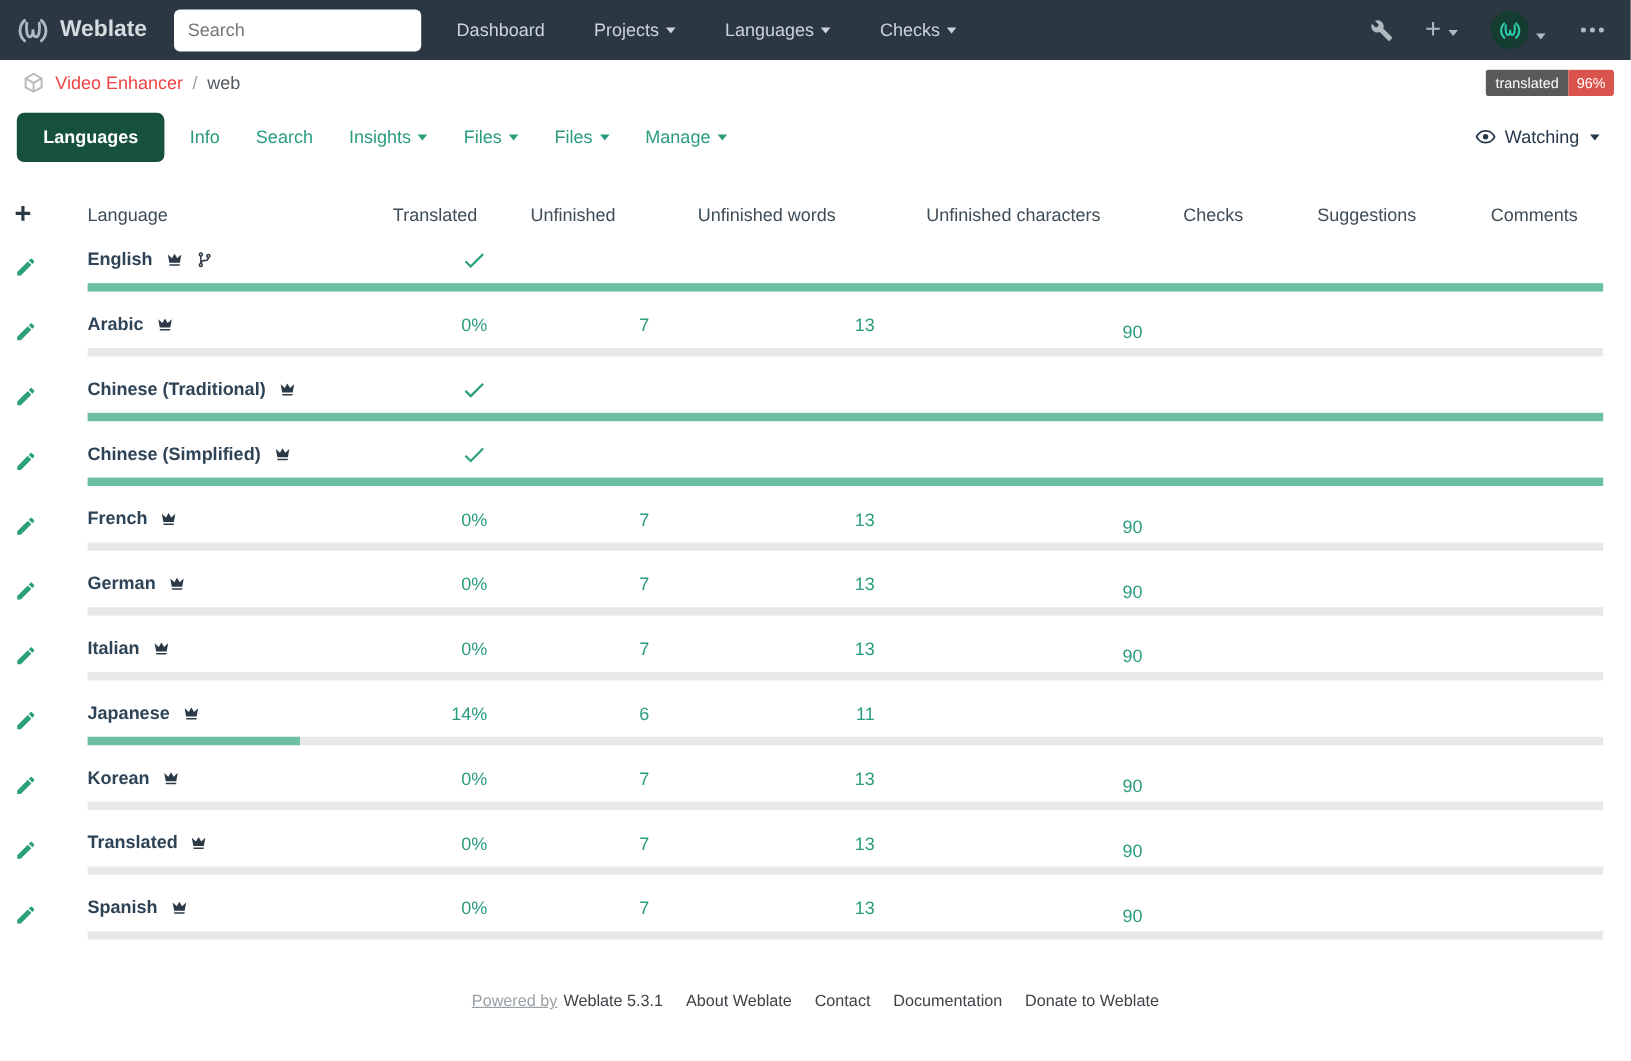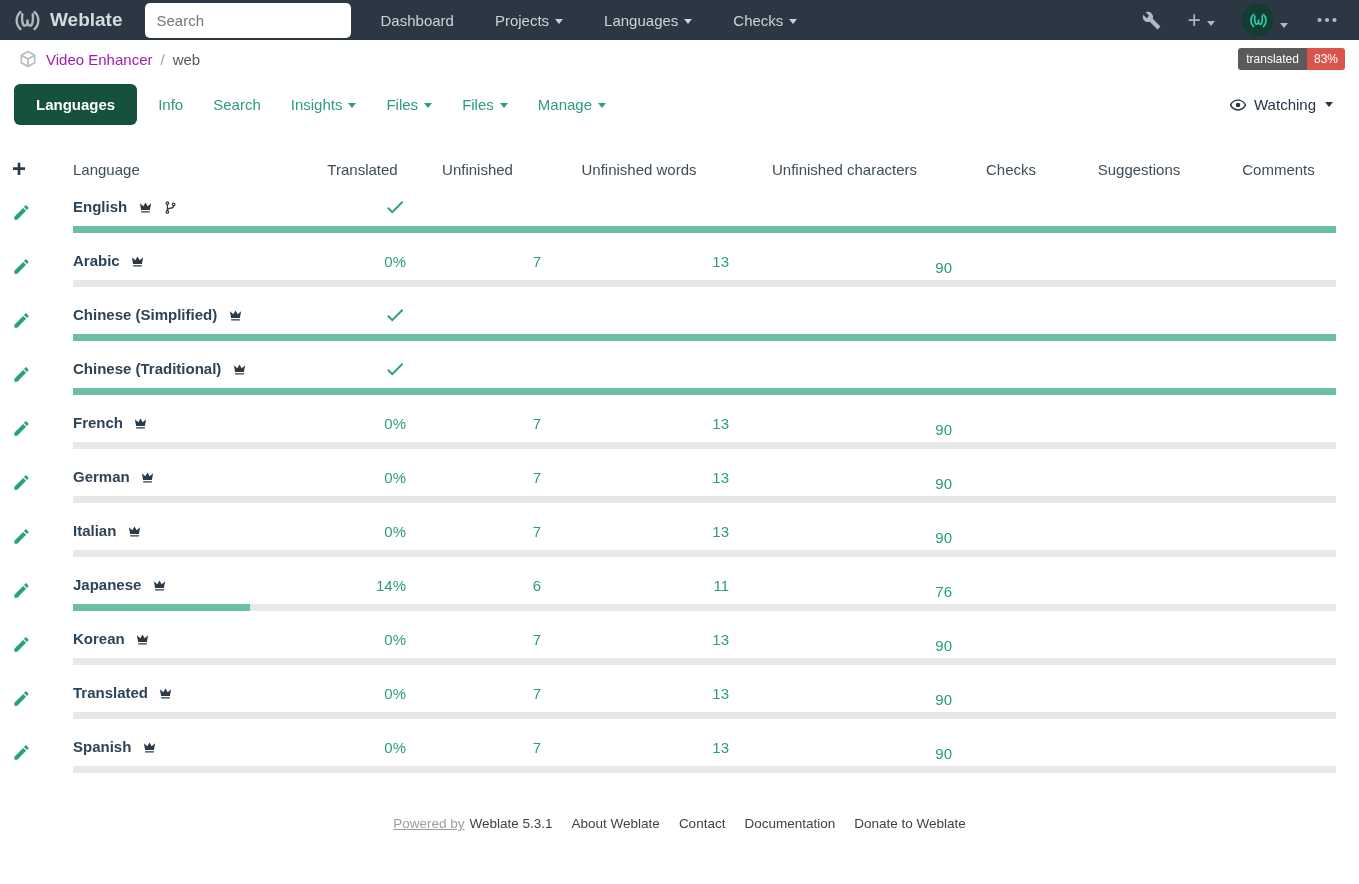--- a/index.html
+++ b/index.html
@@ -13,42 +13,42 @@
   *{box-sizing:border-box;margin:0;padding:0;}
   html,body{width:1359px;height:884px;overflow:hidden;background:#fff;
     font-family:"Liberation Sans",sans-serif;}
   a{text-decoration:none;cursor:pointer;}
   .caret{display:inline-block;width:0;height:0;border-left:4px solid transparent;
     border-right:4px solid transparent;border-top:5px solid currentColor;
     margin-left:6px;vertical-align:2px;}
   svg{display:inline-block;vertical-align:middle;}
 
   
-  .navbar{height:40px;background:var(--navbar-bg);display:flex;align-items:center;
+  .navbar{height:50px;background:var(--navbar-bg);display:flex;align-items:center;
     padding:0 20px 0 14px;}
   .brand{display:flex;align-items:center;gap:9px;color:var(--brand-text);
     font-size:19px;font-weight:bold;}
   .brand svg{color:var(--icon-muted);}
   .search-box{margin-left:22px;width:206px;height:35px;border:none;border-radius:5px;
     padding:0 12px;font-size:15px;font-family:"Liberation Sans",sans-serif;color:#333;outline:none;}
   .search-box::placeholder{color:#757575;}
   .nav-links{display:flex;margin-left:30px;gap:41px;}
   .nav-links a{color:var(--navbar-text);font-size:15px;}
   .nav-right{margin-left:auto;display:flex;align-items:center;gap:27px;}
   .nav-right .plus{color:var(--icon-muted);font-size:23px;font-weight:300;line-height:1;}
   .avatar{width:32px;height:32px;border-radius:50%;background:#143c31;display:inline-flex;
     align-items:center;justify-content:center;}
   .avatar svg{color:#2eccaa;}
   .nav-right .caret{color:var(--icon-muted);}
 
   
   .breadcrumb-bar{height:38px;display:flex;align-items:center;padding:0 14px 0 18px;}
   .breadcrumb{display:flex;align-items:center;gap:8px;font-size:15px;}
   .breadcrumb .pkg{color:#b6bcbf;}
-  .crumb-project{color:#a21caf;}
+  .crumb-project{color:#ef4444;}
   .crumb-sep{color:#9aa0a4;}
   .crumb-component{color:#54595e;}
   .badge{margin-left:auto;display:inline-flex;font-size:12px;color:#fff;
     border-radius:3px;overflow:hidden;}
   .badge .b-label{background:var(--badge-label-bg);padding:4px 8px;}
   .badge .b-value{background:var(--badge-value-bg);padding:4px 7px;}
 
   
   .tabs-row{display:flex;align-items:center;padding:4px 26px 4px 14px;height:52px;}
   .tab{font-size:15px;color:var(--link-green);padding:12px 15px;}
@@ -172,21 +172,21 @@
   <div class="breadcrumb">
     <span class="pkg"><svg width="20" height="20">
           <use href="#sym-package"></use>
         </svg></span>
     <a class="crumb-project">Video Enhancer</a>
     <span class="crumb-sep">/</span>
     <a class="crumb-component">web</a>
   </div>
   <span class="badge">
     <span class="b-label">translated</span>
-    <span class="b-value">83%</span>
+    <span class="b-value">96%</span>
   </span>
 </div>
 
 <div class="tabs-row">
   <a class="tab active"><span>Languages</span></a>
   <a class="tab"><span>Info</span></a>
   <a class="tab"><span>Search</span></a>
   <a class="tab"><span>Insights</span><span class="caret"></span></a>
   <a class="tab"><span>Files</span><span class="caret"></span></a>
   <a class="tab"><span>Files</span><span class="caret"></span></a>
@@ -279,21 +279,21 @@
     <div class="row-progress">
           <div class="fill" style="width: 0%;"></div>
         </div>
   </div>
 
   <div class="t-grid t-row">
     <div class="c-pencil"><span class="pencil-icon"><svg width="19" height="19">
               <use href="#sym-pencil"></use>
             </svg></span></div>
     <div class="c-lang">
-      <a class="lang-name">Chinese (Simplified)</a>
+      <a class="lang-name">Chinese (Traditional)</a>
       <span class="icon i-crown"><svg width="15" height="15">
               <use href="#sym-crown"></use>
             </svg></span>
       
     </div>
     <div class="c-num c-translated">
       <a class="num v-translated"></a>
       <span class="check-icon"><svg width="22" height="22">
               <use href="#sym-check"></use>
             </svg></span>
@@ -313,21 +313,21 @@
     <div class="row-progress">
           <div class="fill" style="width: 100%;"></div>
         </div>
   </div>
 
   <div class="t-grid t-row">
     <div class="c-pencil"><span class="pencil-icon"><svg width="19" height="19">
               <use href="#sym-pencil"></use>
             </svg></span></div>
     <div class="c-lang">
-      <a class="lang-name">Chinese (Traditional)</a>
+      <a class="lang-name">Chinese (Simplified)</a>
       <span class="icon i-crown"><svg width="15" height="15">
               <use href="#sym-crown"></use>
             </svg></span>
       
     </div>
     <div class="c-num c-translated">
       <a class="num v-translated"></a>
       <span class="check-icon"><svg width="22" height="22">
               <use href="#sym-check"></use>
             </svg></span>
@@ -458,23 +458,20 @@
     </div>
     <div class="c-num c-translated">
       <a class="num v-translated">14%</a>
 
     </div>
     <div class="c-num c-unfinished">
           <a class="num v-unfinished">6</a>
         </div>
     <div class="c-num c-words">
           <a class="num v-words">11</a>
-        </div>
-    <div class="c-num c-chars">
-          <a class="num v-chars">76</a>
         </div>
     <div class="c-checks"></div>
     <div class="c-suggestions"></div>
     <div class="c-comments"></div>
     <div class="row-progress">
           <div class="fill" style="width: 14%;"></div>
         </div>
   </div>
 
   <div class="t-grid t-row">

